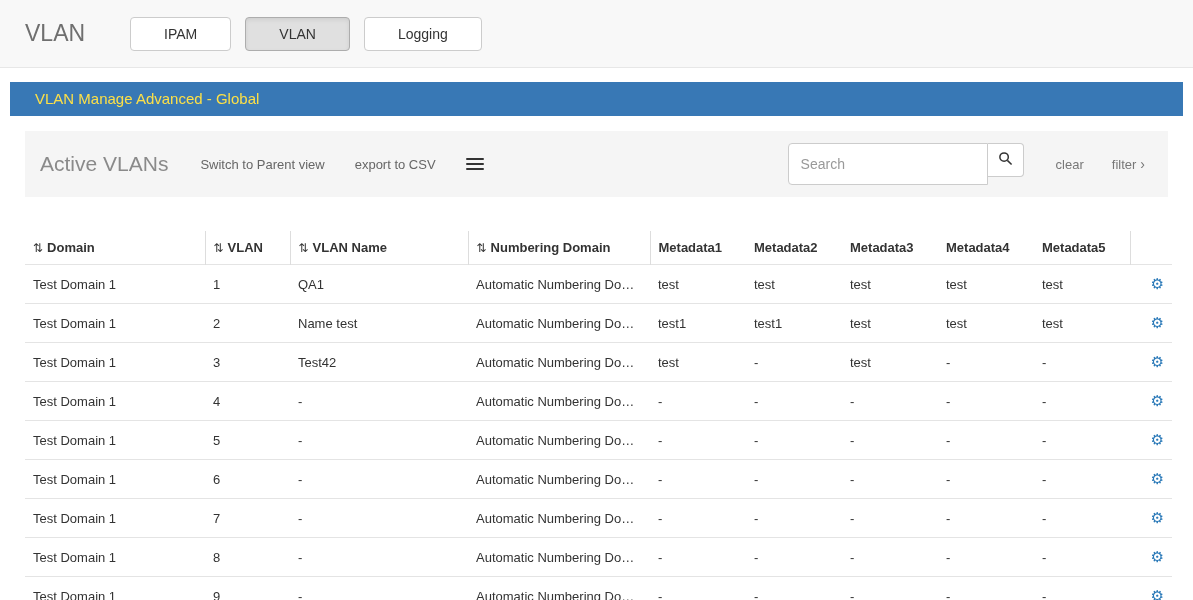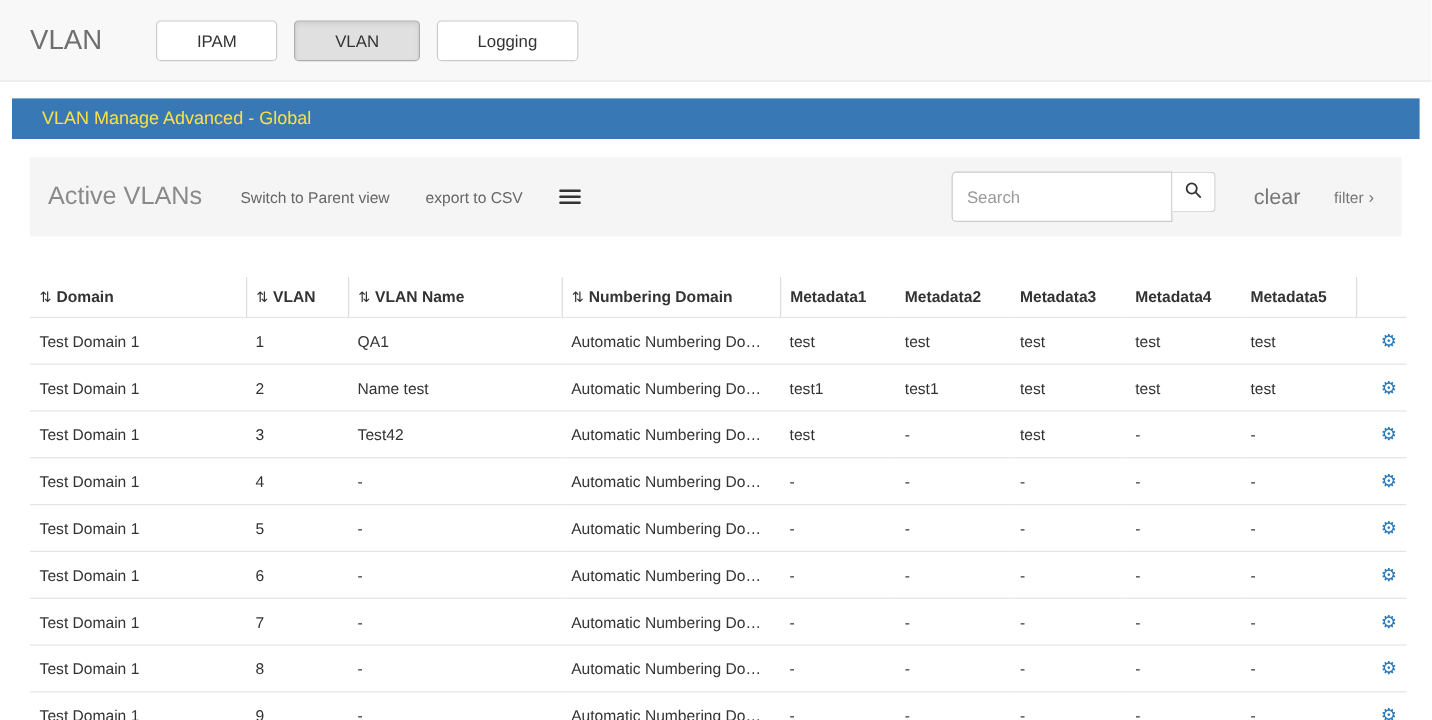--- a/index.html
+++ b/index.html
@@ -78,38 +78,38 @@
     color: #666;
     margin-right: 30px;
     text-decoration: none;
     cursor: pointer;
   }
   .hamburger { width: 18px; cursor: pointer; display: inline-block; }
   .hamburger div { height: 2px; background: #333; margin: 3px 0; border-radius: 1px; }
 
   .search-group { margin-left: auto; display: flex; }
   .search-input {
-    width: 184px; height: 34px;
+    width: 200px; height: 34px;
     border: 1px solid #ccc;
     border-radius: 4px 0 0 4px;
     padding: 20px 12px;
     font-size: 14px;
     color: #555;
     font-family: "Liberation Sans", sans-serif;
   }
   .search-input::placeholder { color: #999; }
   .search-btn {
     height: 34px; width: 36px;
     border: 1px solid #ccc; border-left: none;
     background: #fff;
     border-radius: 0 4px 4px 0;
     cursor: pointer;
     display: flex; align-items: center; justify-content: center;
   }
-  .clear-link { margin-left: 32px; font-size: 18px; color: #777; cursor: pointer; }
+  .clear-link { margin-left: 32px; font-size: 13px; color: #777; cursor: pointer; }
   .filter-link { margin-left: 28px; margin-right: 8px; font-size: 13px; color: #777; cursor: pointer; }
   .filter-link .chev { font-size: 14px; margin-left: 4px; }
 
   
   .table-wrap { margin-top: 34px; }
   table { width: 100%; border-collapse: collapse; table-layout: fixed; font-size: 13px; }
   th {
     text-align: left;
     font-weight: bold;
     color: #333;

